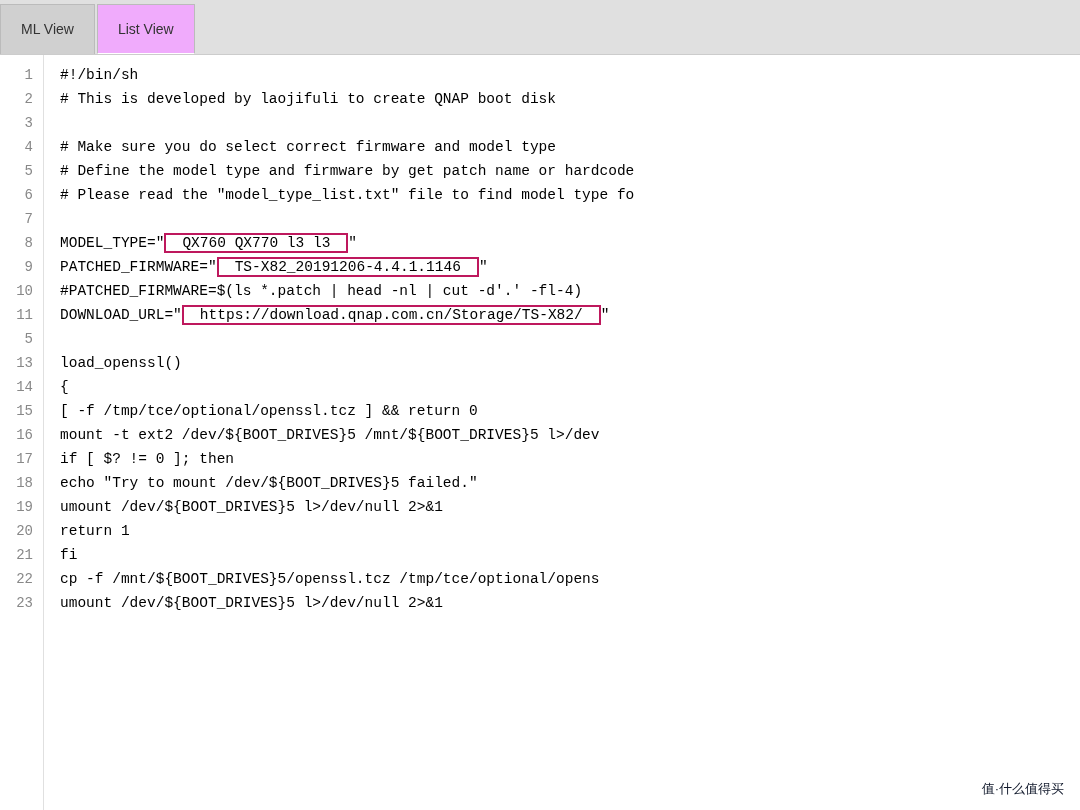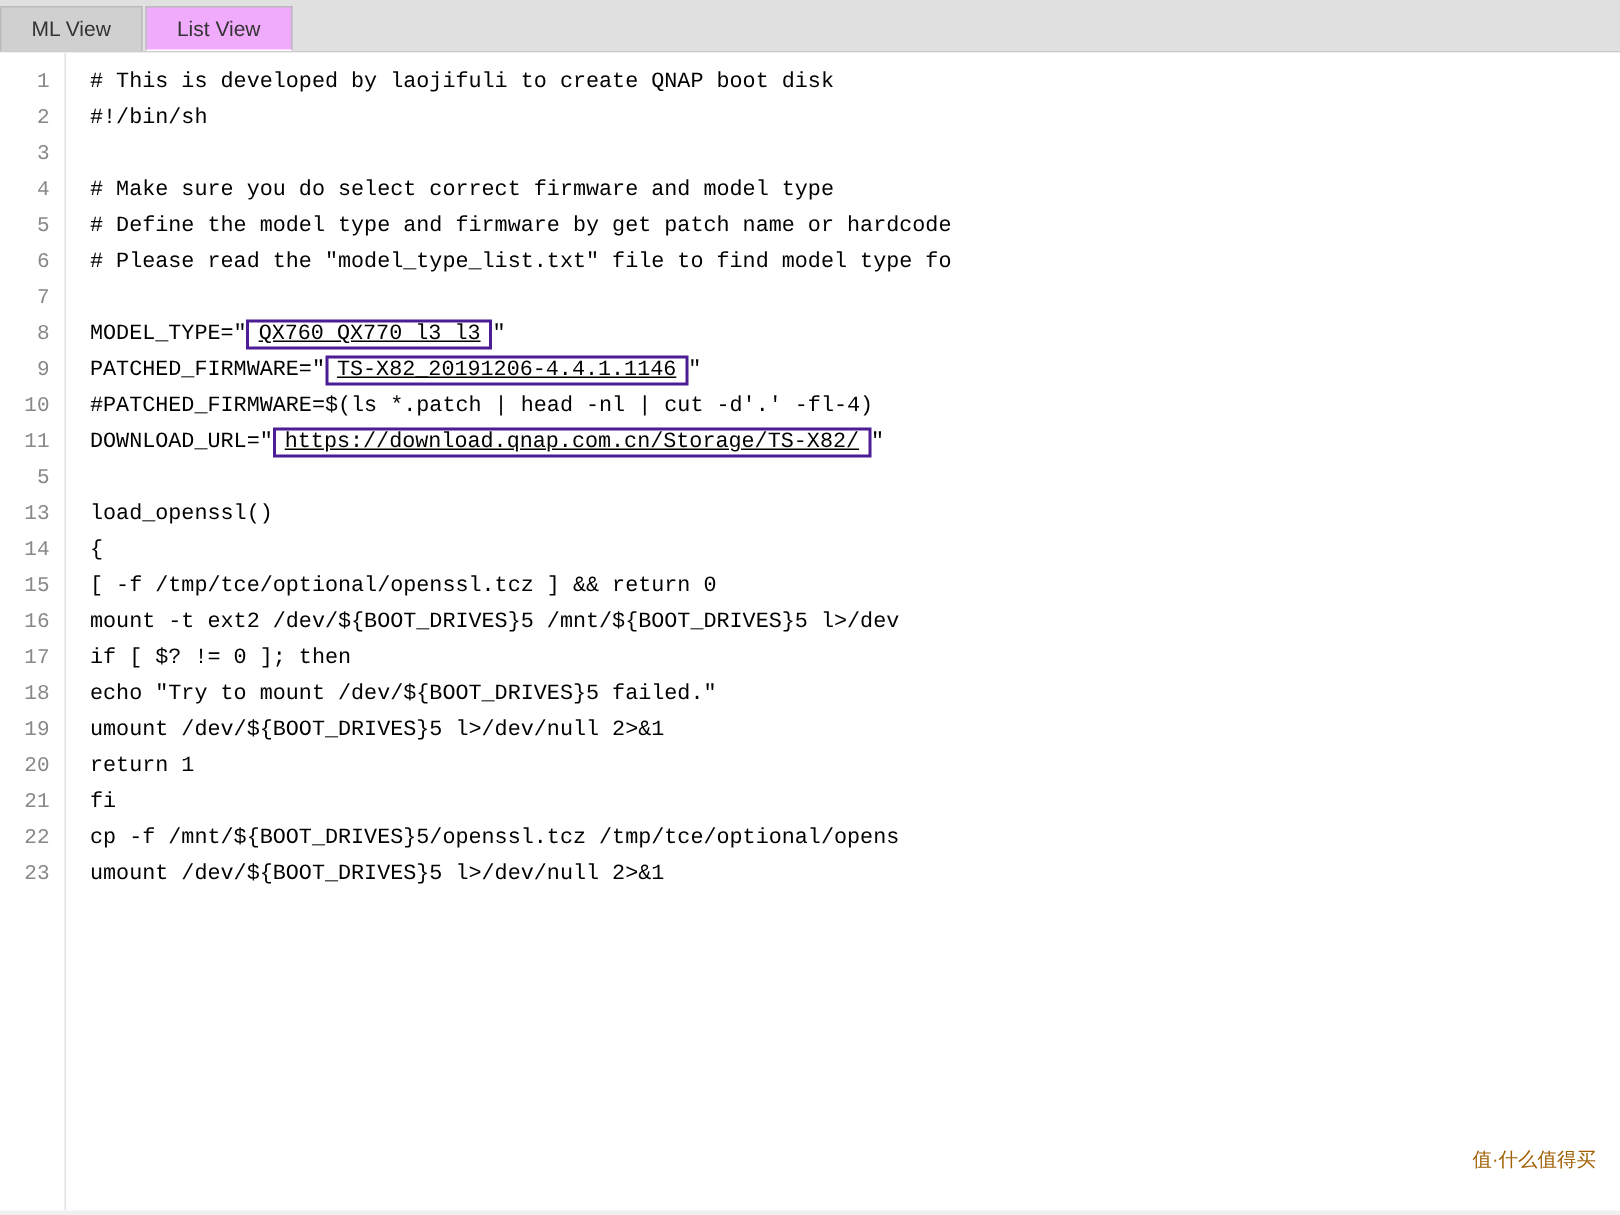--- a/index.html
+++ b/index.html
@@ -13,21 +13,21 @@
     }
 
     .tab-bar {
       display: flex;
       background: #e0e0e0;
       border-bottom: 1px solid #ccc;
       padding-top: 4px;
     }
 
     .tab {
-      padding: 6px 20px;
+      padding: 16px 20px;
       background: #d0d0d0;
       border: 1px solid #bbb;
       border-bottom: none;
       cursor: pointer;
       font-family: Arial, sans-serif;
       font-size: 14px;
       color: #333;
       margin-right: 2px;
     }
 
@@ -75,33 +75,32 @@
     .code-line {
       height: 24px;
       line-height: 24px;
       white-space: nowrap;
       color: #000000;
       font-size: 14.5px;
     }
 
     .highlight-box {
       display: inline;
-      border: 2px solid #4c1d95;
-      padding: 0 6px;
+      border: 2px solid #be185d;
+      padding: 0 16px;
       background: transparent;
-      text-decoration: underline;
     }
 
     .watermark {
       position: fixed;
-      bottom: 28px;
+      bottom: 12px;
       right: 16px;
       font-family: Arial, sans-serif;
       font-size: 13px;
-      color: #a16207;
+      color: #0f172a;
     }
   </style>
 </head>
 <body>
 
 <div class="tab-bar">
   <div class="tab">ML View</div>
   <div class="tab active">List View</div>
 </div>
 
@@ -125,22 +124,22 @@
       <span class="line-number">16</span>
       <span class="line-number">17</span>
       <span class="line-number">18</span>
       <span class="line-number">19</span>
       <span class="line-number">20</span>
       <span class="line-number">21</span>
       <span class="line-number">22</span>
       <span class="line-number">23</span>
     </div>
   <div class="code-area" id="code-lines-col">
+      <div class="code-line">#!/bin/sh</div>
       <div class="code-line"># This is developed by laojifuli to create QNAP boot disk</div>
-      <div class="code-line">#!/bin/sh</div>
       <div class="code-line"></div>
       <div class="code-line"># Make sure you do select correct firmware and model type</div>
       <div class="code-line"># Define the model type and firmware by get patch name or hardcode</div>
       <div class="code-line"># Please read the "model_type_list.txt" file to find model type fo</div>
       <div class="code-line"></div>
       <div class="code-line"><span>MODEL_TYPE="</span><span class="highlight-box">QX760 QX770 l3 l3</span><span>"</span></div>
       <div class="code-line"><span>PATCHED_FIRMWARE="</span><span class="highlight-box">TS-X82_20191206-4.4.1.1146</span><span>"</span></div>
       <div class="code-line">#PATCHED_FIRMWARE=$(ls *.patch | head -nl | cut -d'.' -fl-4)</div>
       <div class="code-line"><span>DOWNLOAD_URL="</span><span class="highlight-box">https://download.qnap.com.cn/Storage/TS-X82/</span><span>"</span></div>
       <div class="code-line"></div>

